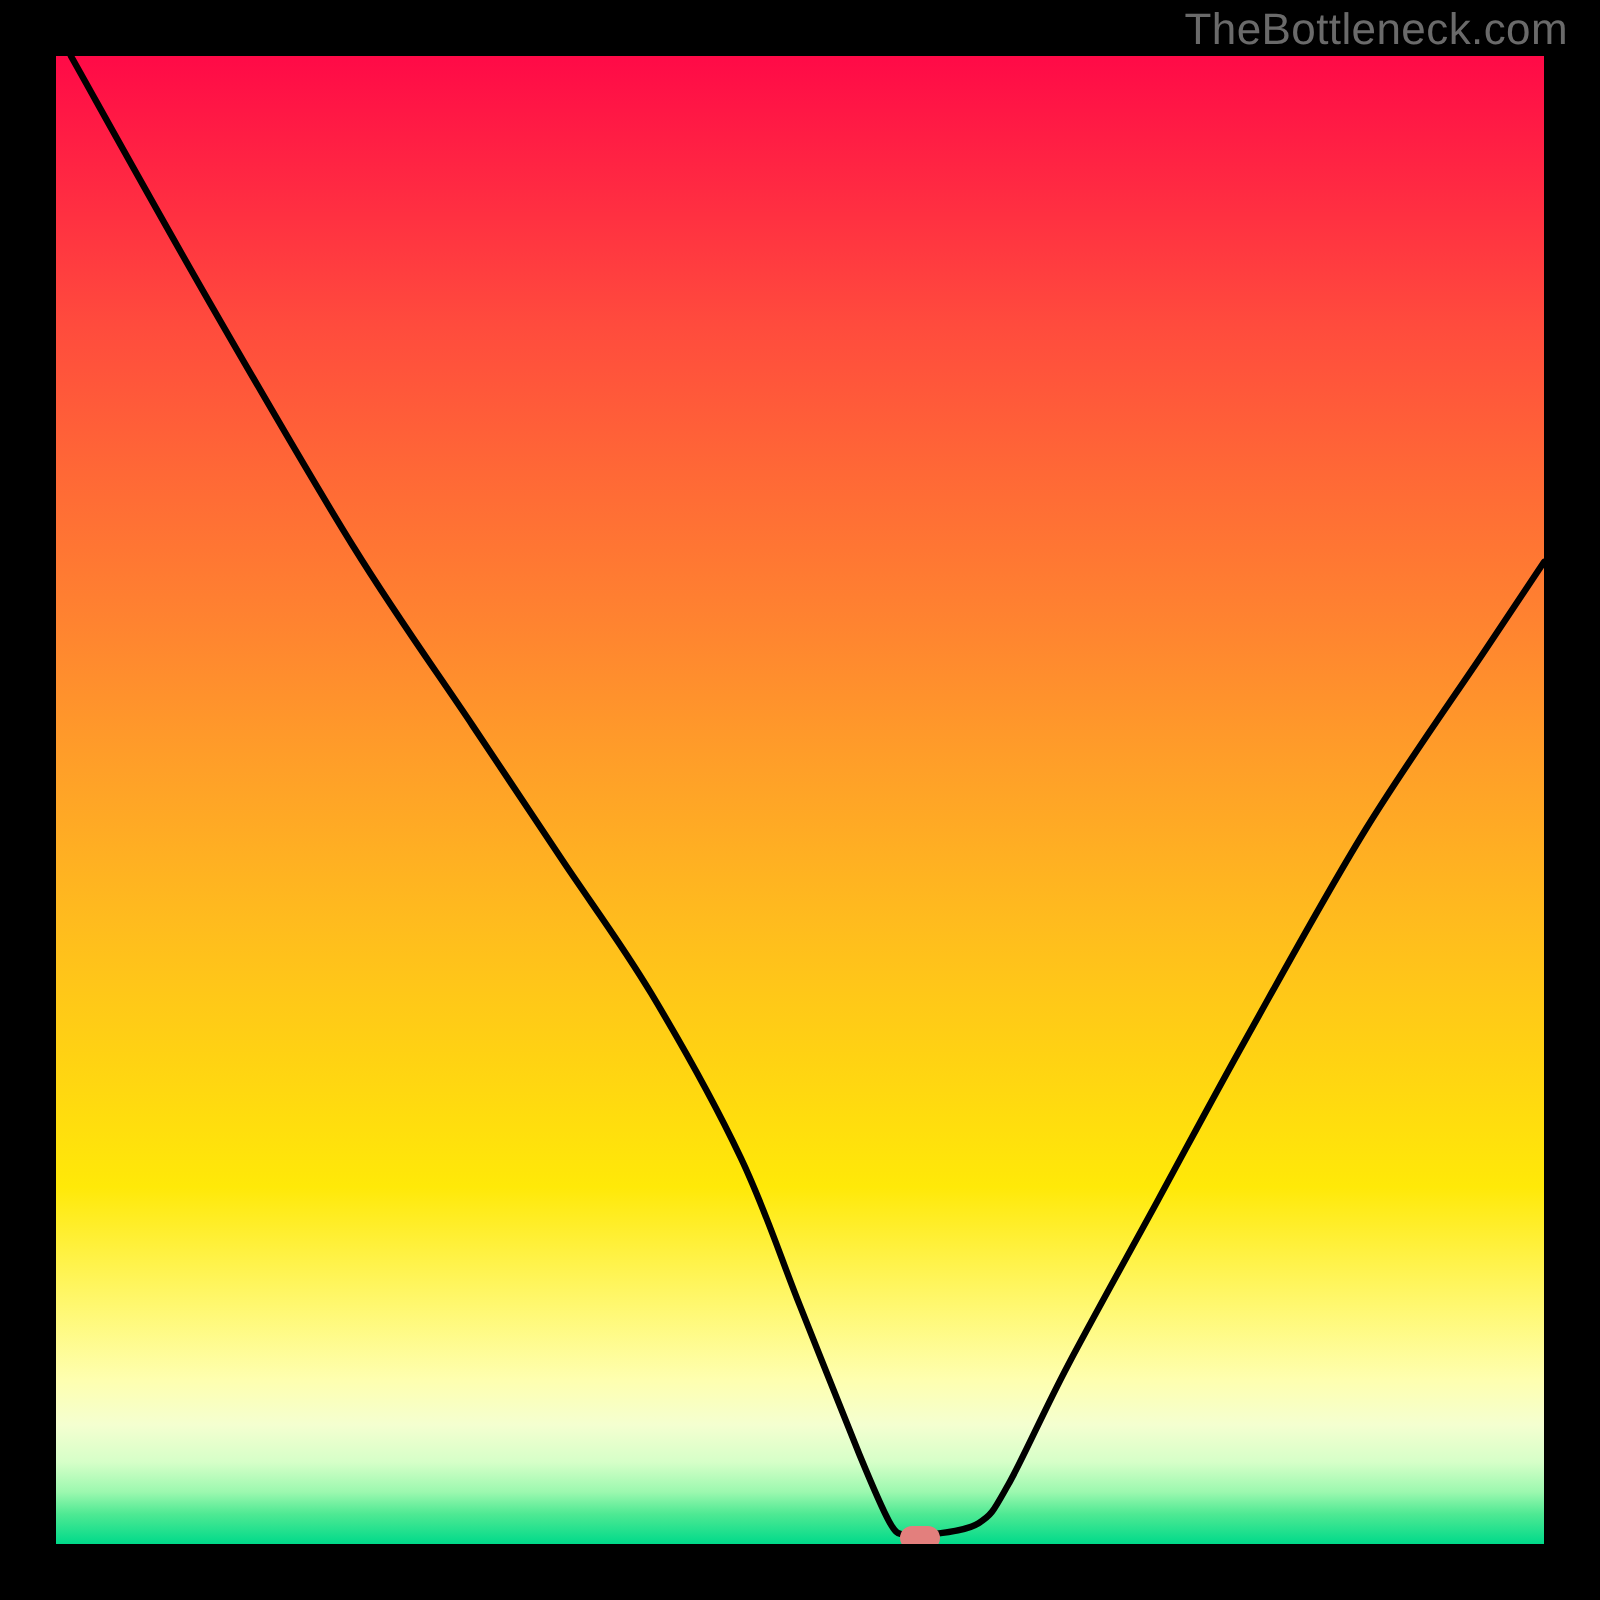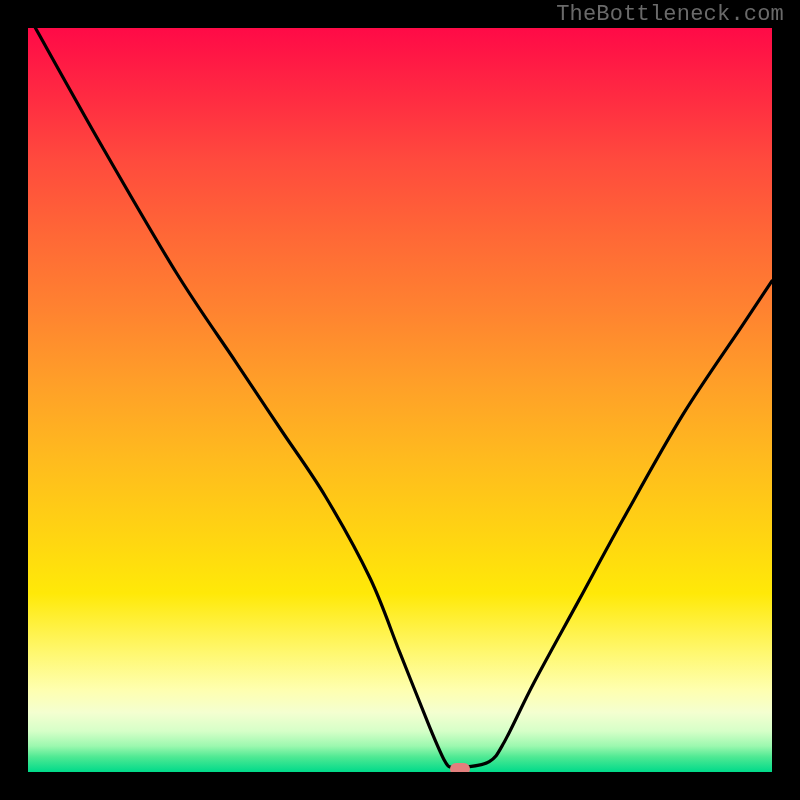--- a/index.html
+++ b/index.html
@@ -9,21 +9,20 @@
     height: 800px;
     background: #000;
     overflow: hidden;
     font-family: Arial, Helvetica, sans-serif;
   }
   .frame {
     position: relative;
     width: 800px;
     height: 800px;
     background: #000;
-    font-family: Liberation Mono, monospace;
   }
   .watermark {
     position: absolute;
     top: 2px;
     right: 16px;
     color: #6a6a6a;
     font-size: 22px;
     font-weight: 500;
     letter-spacing: 0.2px;
     z-index: 50;

